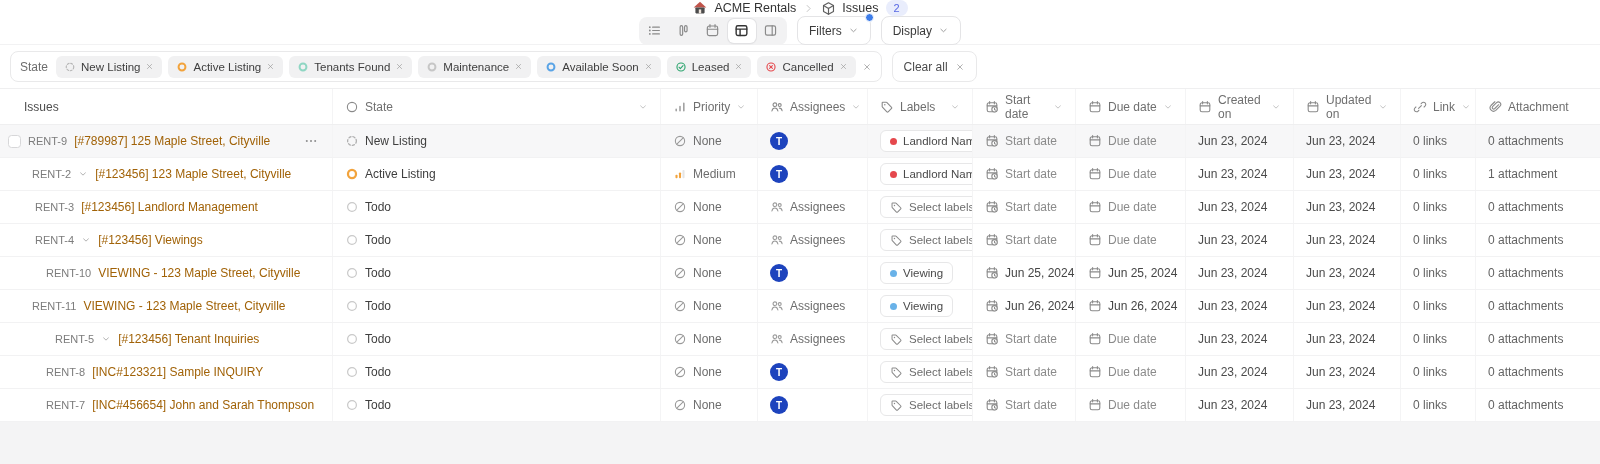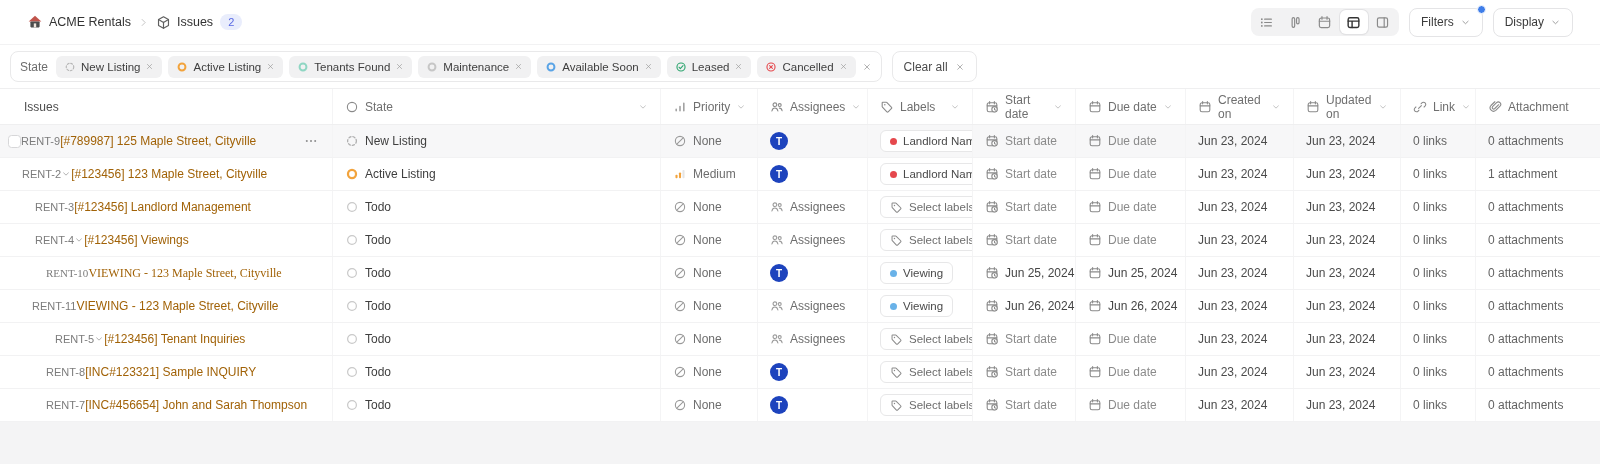--- a/index.html
+++ b/index.html
@@ -6,21 +6,21 @@
   html,body { width:1600px; height:464px; overflow:hidden; }
   body {
     font-family: "Liberation Sans", sans-serif;
     background:#f4f4f5;
     color:#3c3c3c;
     font-size:12px;
   }
   .app { background:#fff; width:1600px; }
 
   
-  .topbar { height:44px; display:flex; align-items:center; justify-content:space-between; padding:0 27px; background:#fff; }
+  .topbar { height:44px; display:flex; align-items:center; justify-content:space-between; padding:0 16px; background:#fff;flex-direction:column; }
   .crumbs { display:flex; align-items:center; gap:7px; font-size:12.5px; color:#333; }
   .crumb { display:flex; align-items:center; gap:6px; cursor:pointer; }
   .crumb-sep { display:flex; color:#b9b9b9; }
   .badge { background:#e9edfc; color:#5868e3; border-radius:9px; padding:2px 8px; font-size:11px; }
   .topbar-right { display:flex; align-items:center; gap:10px; }
   .seg { background:#f2f2f3; border-radius:8px; padding:2px; display:flex; gap:1px; }
   .seg-btn { width:28px; height:24px; display:flex; align-items:center; justify-content:center; border-radius:6px; color:#8a8a8a; cursor:pointer; }
   .seg-btn.active { background:#fff; box-shadow:0 0 0 1px #e2e2e4, 0 1px 2px rgba(0,0,0,.07); }
   .btn { position:relative; display:flex; align-items:center; gap:6px; background:#fff; border:1px solid #e4e4e6; border-radius:8px; height:29px; padding:0 11px; font-size:12px; color:#3b3b3b; cursor:pointer; }
   .notify-dot { position:absolute; top:-4px; right:-4px; width:9px; height:9px; border-radius:50%; background:#3e7de9; border:1.5px solid #fff; }
@@ -37,21 +37,21 @@
   .table { --cols: 332px 328px 97px 110px 105px 103px 110px 108px 107px 75px 125px; background:#fff; }
   .theader, .row { display:grid; grid-template-columns:var(--cols); align-items:stretch; }
   .theader { height:36px; border-bottom:1px solid #efeff0; color:#6f6f6f; font-size:12px; }
   .hcell { display:flex; align-items:center; gap:6px; padding:0 12px; border-left:1px solid #f4f4f5; cursor:pointer; }
   .hcell:first-child { border-left:none; padding-left:24px; color:#4e4e4e; }
   .hcell .chev { margin-left:auto; color:#b3b3b3; display:flex; }
   .hcell .hic { display:flex; color:#8a8a8a; }
   .row { height:33px; border-bottom:1px solid #f2f2f3; font-size:12px; background:#fff; }
   .row.hover { background:#f7f7f8; }
   .cell { display:flex; align-items:center; gap:6px; padding:0 12px; border-left:1px solid #f4f4f5; overflow:hidden; white-space:nowrap; cursor:pointer; }
-  .cell.issue { border-left:none; gap:0; }
+  .cell.issue { border-left:none; gap:7px; }
   .checkbox { width:13px; height:13px; border:1px solid #d7d7d9; border-radius:3.5px; background:#fff; flex:none; cursor:pointer; }
   .rid { color:#7c7c7c; font-size:11px; flex:none; }
   .expander { display:flex; color:#9c9c9c; flex:none; cursor:pointer; }
   .rtitle { color:#a16207; font-weight:500; overflow:hidden; text-overflow:ellipsis; }
   .elli { margin-left:auto; color:#8d8d8d; display:flex; flex:none; padding-right:2px; cursor:pointer; }
   .state-label { color:#3e3e3e; }
   .prio-label, .ph-label { color:#6d6d6d; }
   .avatar { width:18px; height:18px; border-radius:50%; background:#1d43bd; color:#fff; font-size:10px; font-weight:700; display:flex; align-items:center; justify-content:center; flex:none; }
   .pill { display:flex; align-items:center; gap:6px; border:1px solid #e7e7e8; border-radius:6px; height:22px; padding:0 9px; font-size:11.5px; color:#4a4a4a; background:#fff; cursor:pointer; white-space:nowrap; }
   .pill .dot { width:7px; height:7px; border-radius:50%; flex:none; }
@@ -485,21 +485,21 @@
             <span class="meta-text">Jun 23, 2024</span>
           </div>
           <div class="cell ">
             <span class="count-text">0 links</span>
           </div>
           <div class="cell ">
             <span class="count-text">0 attachments</span>
           </div>
         </div>
         <div class="row">
-          <div class="cell issue" style="padding-left: 22px;">
+          <div class="cell issue" style="padding-left: 32px;">
             <span class="rid">RENT-2</span>
             <span class="ic expander">
               <svg width="10" height="10" viewBox="0 0 16 16" fill="none" stroke="#9c9c9c" stroke-width="1.25" stroke-linecap="round" stroke-linejoin="round">
                 <path d="M4.2 6.2L8 9.8l3.8-3.6"></path>
               </svg>
             </span>
             <span class="rtitle">[#123456] 123 Maple Street, Cityville</span>
           </div>
           <div class="cell ">
             <span class="ic">
@@ -714,21 +714,21 @@
             <span class="meta-text">Jun 23, 2024</span>
           </div>
           <div class="cell ">
             <span class="count-text">0 links</span>
           </div>
           <div class="cell ">
             <span class="count-text">0 attachments</span>
           </div>
         </div>
         <div class="row">
-          <div class="cell issue" style="padding-left: 46px; font-family: Liberation Serif, serif;">
+          <div class="cell issue" style="padding-left: 46px;">
             <span class="rid">RENT-10</span>
             <span class="rtitle">VIEWING - 123 Maple Street, Cityville</span>
           </div>
           <div class="cell ">
             <span class="ic">
               <svg width="14" height="14" viewBox="0 0 16 16" fill="none" stroke="#c9c9c9" stroke-width="1.25" stroke-linecap="round" stroke-linejoin="round">
                 <circle cx="8" cy="8" r="5" stroke="#c9c9c9" stroke-width="1.4"></circle>
               </svg>
             </span>
             <span class="state-label">Todo</span>

